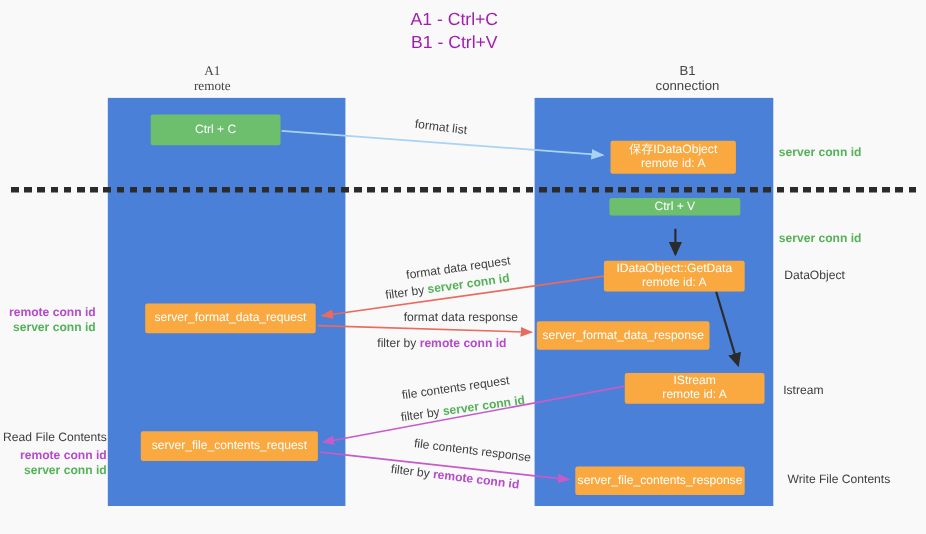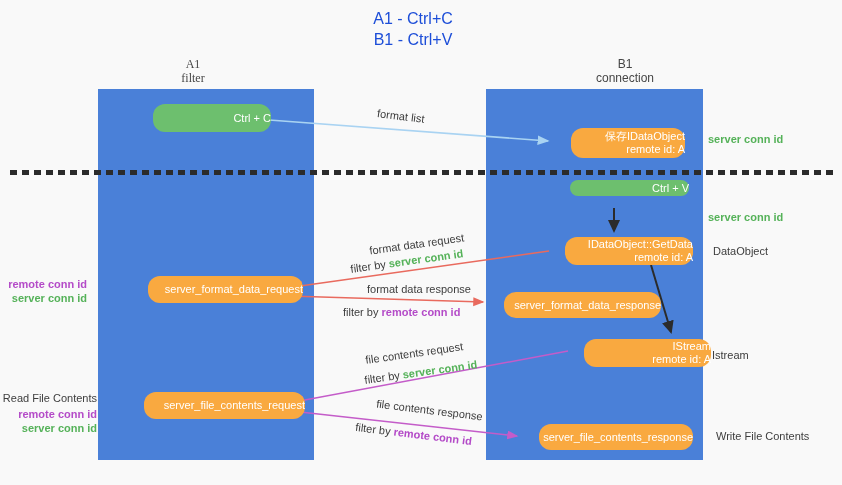--- a/index.html
+++ b/index.html
@@ -16,48 +16,48 @@
   #arrows { position:absolute; left:0; top:0; z-index:3; pointer-events:none; }
   .st-blue { stroke:var(--arrow-lightblue,#a9d3f2); stroke-width:1.6; }
   .st-red { stroke:var(--arrow-red,#e96a5e); stroke-width:1.5; }
   .st-mag { stroke:var(--arrow-magenta,#c45cc9); stroke-width:1.5; }
   .st-blk { stroke:var(--arrow-black,#2b2b2b); stroke-width:2; }
   .fill-blue { fill:var(--arrow-lightblue,#a9d3f2); }
   .fill-red { fill:var(--arrow-red,#e96a5e); }
   .fill-mag { fill:var(--arrow-magenta,#c45cc9); }
   .fill-blk { fill:var(--arrow-black,#2b2b2b); }
 
-  .node { position:absolute; z-index:4; display:flex; flex-direction:column; align-items:flex-end; justify-content:center;
-    color:#fff; font-size:11px; line-height:13px; text-align:center; border-radius:12px; white-space:nowrap;margin-left:16px; }
+  .node { position:absolute; z-index:4; display:flex; flex-direction:column; align-items:center; justify-content:center;
+    color:#fff; font-size:11px; line-height:13px; text-align:center; border-radius:2px; white-space:nowrap; }
   .node-green { background:var(--node-green,#6dbf6e); }
   .node-orange { background:var(--node-orange,#f9a940); }
 
   .main-title { position:absolute; left:308px; top:8px; width:210px; text-align:center;
-    font-size:16px; line-height:21px; color:#1d4ed8; z-index:5; }
+    font-size:16px; line-height:21px; color:#a21caf; z-index:5; }
   .lane-header { position:absolute; top:57px; width:120px; text-align:center; font-size:12px; line-height:14px; color:#464646; z-index:5; }
 
   .lbl { position:absolute; font-size:11px; color:var(--text-dark,#3d3d3d); white-space:nowrap; z-index:5; }
   .green-t { color:var(--text-green,#55b259); font-weight:bold; }
   .purple-t { color:var(--text-purple,#b44bc8); font-weight:bold; }
   .rot-u { transform:rotate(-8deg); }
   .rot-d { transform:rotate(7deg); }
 </style>
 </head>
 <body>
 
 <div id="stage">
 
   <div class="main-title">
     <div>A1 - Ctrl+C</div>
     <div>B1 - Ctrl+V</div>
   </div>
 
   <div class="lane-header" style="left:133px;font-family:Liberation Serif, serif;">
     <div>A1</div>
-    <div>filter</div>
+    <div>remote</div>
   </div>
   <div class="lane-header" style="left:565px;">
     <div>B1</div>
     <div>connection</div>
   </div>
 
   <div id="lane-a1" class="lane"></div>
   <div id="lane-b1" class="lane"></div>
 
   <div class="dotted-separator"></div>

